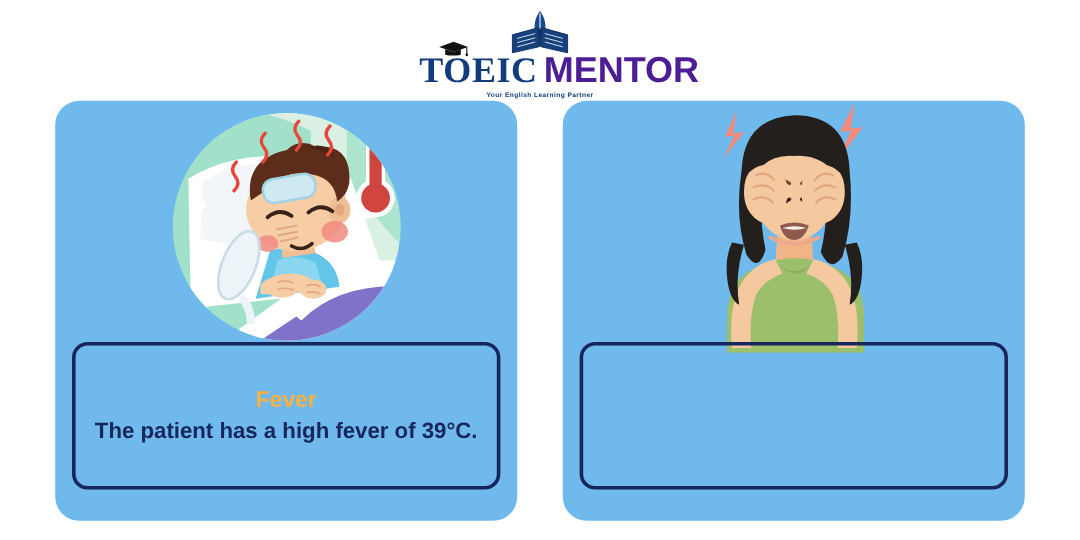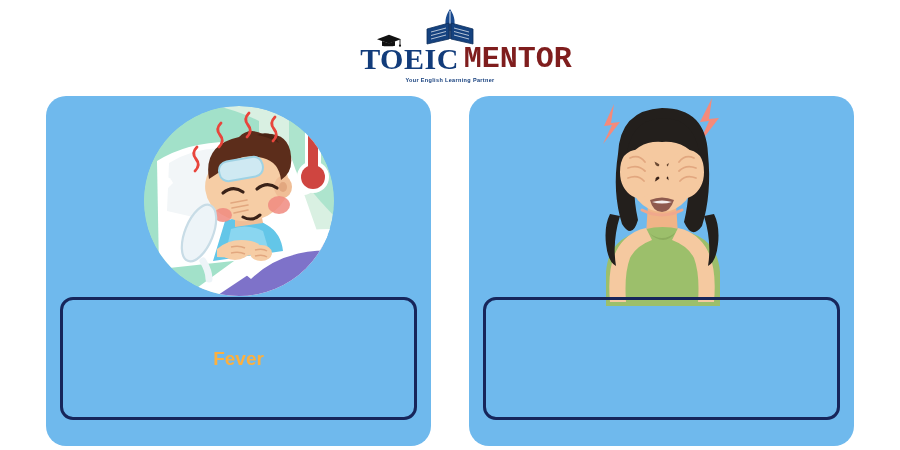--- a/index.html
+++ b/index.html
@@ -41,25 +41,25 @@
     margin-left: 32px;
   }
   .logo-toeic {
     font-family: "Liberation Serif", serif;
     font-weight: bold;
     font-size: 30px;
     letter-spacing: 0.5px;
     color: #123C7B;
   }
   .logo-mentor {
-    font-family: Liberation Mono, monospace;
+    font-family: Liberation Sans, sans-serif;
     font-weight: bold;
     font-size: 30px;
     letter-spacing: 0px;
-    color: #7f1d1d;
+    color: #4c1d95;
     margin-left: 5px;
   }
   .grad-cap {
     position: absolute;
     left: 16px;
     top: -10px;
     width: 26px;
     height: 14px;
     pointer-events: none;
   }
@@ -76,21 +76,21 @@
     width: 78px;
     height: 2px;
     background-image: repeating-linear-gradient(
         to right, #123C7B 0 4px, transparent 4px 7px);
   }
 
   
   .cards {
     position: absolute;
     left: 46px;
-    top: 96px;
+    top: 84px;
     width: 808px;
     height: 350px;
     display: flex;
     justify-content: space-between;
   }
   .card {
     width: 385px;
     height: 350px;
     background: #6FB9ED;
     border-radius: 20px;
@@ -250,20 +250,21 @@
             <rect x="169" y="12" width="10" height="56" rx="5" fill="#E98B84"></rect>
             <rect x="169" y="30" width="10" height="40" rx="5" fill="#CF4540"></rect>
             <circle cx="174" cy="76" r="12" fill="#CF4540"></circle>
           </g>
         </g>
       </svg>
     </div>
 
     <div class="textbox">
       <div class="tb-title">Fever</div>
+      <div class="tb-body">The patient has a high fever of 39°C.</div>
     </div>
   </div>
 
   <div class="card">
     <div class="illus">
       <svg viewBox="0 0 200 210" width="200" height="210">
 
         <g>
           <path d="M52 8 L42 30 L50 29 L41 48 L58 26 L49 27 Z" fill="#F58A7A"></path>
           <path d="M150 2 L138 26 L147 25 L137 48 L157 22 L147 23 Z" fill="#F58A7A"></path>

